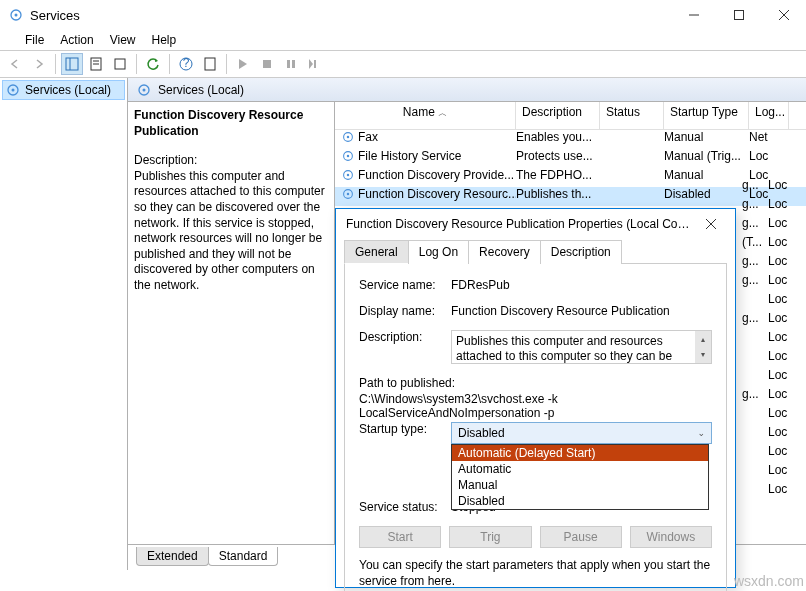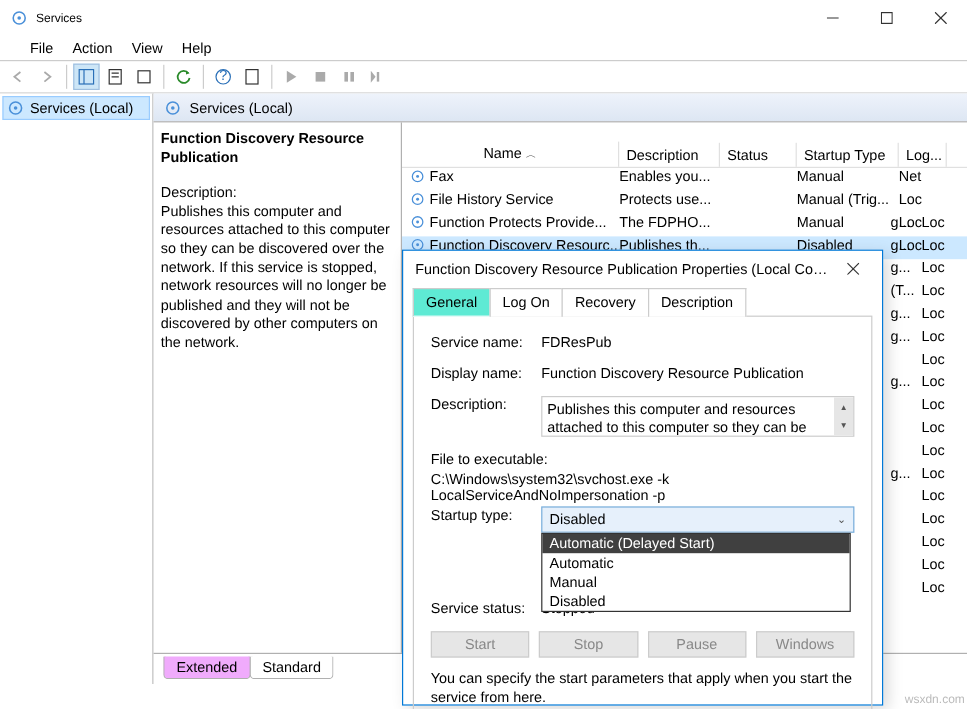--- a/index.html
+++ b/index.html
@@ -1,21 +1,21 @@
 <!DOCTYPE html>
 <html><head>
 <meta charset="utf-8">
 <style>
 * { box-sizing: border-box; margin: 0; padding: 0; font-family: "Segoe UI", Tahoma, sans-serif; font-size: 12px; }
 body { width: 806px; height: 591px; overflow: hidden; background: #fff; position: relative; }
 
 
 .titlebar { height: 30px; display: flex; align-items: center; padding: 0 0 0 8px; }
 .titlebar .gear { width: 16px; height: 16px; margin-right: 6px; color: #4a90d9; }
-.titlebar .title { flex: 1; font-size: 10px; }
+.titlebar .title { flex: 1; font-size: 13px; }
 .titlebar .winbtn { width: 45px; height: 30px; display: flex; align-items: center; justify-content: center; color: #555; }
 
 
 .menubar { height: 20px; display: flex; align-items: center; padding: 0 17px; }
 .menubar .item { padding: 2px 8px; }
 
 
 .toolbar { height: 28px; border-top: 1px solid #ccc; border-bottom: 1px solid #ccc; display: flex; align-items: center; padding: 0 4px; gap: 2px; background: #fff; }
 .toolbar .tbtn { width: 22px; height: 22px; display: flex; align-items: center; justify-content: center; border: 1px solid transparent; color: #333; }
 .toolbar .tbtn.disabled { color: #aaa; }
@@ -31,63 +31,63 @@
 .right { flex: 1; position: relative; background: #fff; }
 .rhead { height: 24px; background: linear-gradient(#eef3fb, #dde6f3); border-bottom: 1px solid #b0b0b0; display: flex; align-items: center; padding: 0 8px; gap: 6px; }
 .rhead .gear { width: 16px; height: 16px; color: #4a90d9; }
 
 .rbody { display: flex; height: 442px; }
 .detailpane { width: 207px; border-right: 1px solid #b0b0b0; padding: 6px; }
 .detailpane .svcname { font-weight: bold; line-height: 1.3; }
 .detailpane .desc { margin-top: 14px; line-height: 1.3; }
 
 .listpane { flex: 1; overflow: hidden; }
-.colhead { display: flex; height: 38px; border-bottom: 1px solid #e0e0e0; align-items: flex-end; }
+.colhead { display: flex; height: 28px; border-bottom: 1px solid #e0e0e0; }
 .colhead div { padding: 3px 6px; border-right: 1px solid #e0e0e0; font-size: 12px; white-space: nowrap; overflow: hidden; }
 .row { display: flex; height: 19px; align-items: flex-start; }
 .row .gear { width: 14px; height: 14px; margin: 0 3px 0 6px; color: #4a90d9; flex-shrink: 0; }
 .row .cell { padding: 0 6px 0 0; white-space: nowrap; overflow: hidden; text-overflow: ellipsis; }
 .row.sel { background: #cce8ff; }
 .c-name { width: 181px; display: flex; align-items: center; }
 .c-desc { width: 84px; }
 .c-status { width: 64px; }
 .c-stype { width: 85px; }
 .c-log { width: 40px; }
 
 .tabstrip { height: 22px; display: flex; align-items: flex-end; padding-left: 8px; border-top: 1px solid #b0b0b0; }
-.tabstrip .tab { padding: 2px 10px; border: 1px solid #b0b0b0; border-top: none; border-radius: 0 0 4px 4px; margin-right: -1px; background: #f0abfc; }
+.tabstrip .tab { padding: 2px 10px; border: 1px solid #b0b0b0; border-top: none; border-radius: 0 0 4px 4px; margin-right: -1px; background: #e5e5e5; }
 .tabstrip .tab.cur { background: #fff; }
 
 
 .dialog { position: absolute; left: 335px; top: 208px; width: 401px; height: 380px; background: #fff; border: 1px solid #0078d7; box-shadow: 4px 4px 12px rgba(0,0,0,.15); }
 .dlgtitle { height: 30px; display: flex; align-items: center; padding: 0 4px 0 10px; color: #000; }
 .dlgtitle .t { flex: 1; white-space: nowrap; overflow: hidden; text-overflow: ellipsis; }
 .dlgtitle .x { width: 40px; height: 28px; display: flex; align-items: center; justify-content: center; }
 .dlgtabs { display: flex; padding: 0 8px; }
 .dlgtabs .dtab { padding: 4px 10px; border: 1px solid #ccc; border-bottom: none; background: #fff; margin-right: -1px; position: relative; top: 1px; }
-.dlgtabs .dtab.cur { background: #5eead4; border-bottom: 1px solid #fff; }
+.dlgtabs .dtab.cur { background: #e5e5e5; border-bottom: 1px solid #fff; }
 .dlgbody { border: 1px solid #ccc; margin: 0 8px 8px 8px; padding: 14px 14px 8px 14px; }
 .frow { display: flex; margin-bottom: 12px; align-items: flex-start; }
 .frow .lbl { width: 92px; flex-shrink: 0; }
 .descbox { flex: 1; border: 1px solid #ccc; padding: 3px 4px; height: 34px; overflow: hidden; line-height: 1.25; position: relative; }
 .descbox .sbtn { position: absolute; right: 0; width: 16px; height: 17px; background: #e6e6e6; display: flex; align-items: center; justify-content: center; font-size: 8px; color: #555; }
 .combo { flex: 1; border: 1px solid #7aaedb; background: #e6f0fb; padding: 3px 6px; display: flex; align-items: center; justify-content: space-between; }
 .dropdown { position: absolute; left: 115px; top: 235px; width: 258px; border: 1px solid #333; background: #fff; z-index: 20; }
 .dropdown div { padding: 1px 6px; }
-.dropdown .sel { background: #404040; color: #fff; }
+.dropdown .sel { background: #c2410c; color: #fff; }
 .btnrow { display: flex; gap: 8px; margin: 4px 0 10px 0; }
 .btnrow button { flex: 1; height: 22px; background: #e6e6e6; border: 1px solid #ccc; color: #888; }
 
 
 .hidden-col { position: absolute; right: 0; top: 23px; width: 70px; }
 .hidden-col .hr { height: 19px; padding: 2px 6px; white-space: nowrap; overflow: hidden; }
 
 svg { display: block; }
 .chev { font-size: 9px; color: #555; }
-.watermark { position:absolute; right:2px; bottom:2px; font-size:10px; color:#bbb; }
+.watermark { position:absolute; right:2px; bottom:2px; font-size:14px; color:#bbb; }
 </style>
 </head>
 <body>
 
 <div class="titlebar">
   <span class="gear">
       <svg viewBox="0 0 16 16">
         <circle cx="8" cy="8" r="5" fill="none" stroke="currentColor" stroke-width="1.3"></circle>
         <circle cx="8" cy="8" r="1.5" fill="currentColor"></circle>
       </svg>
@@ -265,21 +265,21 @@
               <div class="c-log cell">Loc</div>
             </div>
             <div class="row">
               <div class="c-name cell">
                 <span class="gear">
                   <svg viewBox="0 0 16 16">
                     <circle cx="8" cy="8" r="5" fill="none" stroke="currentColor" stroke-width="1.2"></circle>
                     <circle cx="8" cy="8" r="1.4" fill="currentColor"></circle>
                   </svg>
                 </span>
-                <span>Function Protects Provide...</span>
+                <span>Function Discovery Provide...</span>
               </div>
               <div class="c-desc cell">The FDPHO...</div>
               <div class="c-status cell"></div>
               <div class="c-stype cell">Manual</div>
               <div class="c-log cell">Loc</div>
             </div>
             <div class="row sel">
               <div class="c-name cell">
                 <span class="gear">
                   <svg viewBox="0 0 16 16">
@@ -351,37 +351,37 @@
       <span>Function Discovery Resource Publication</span>
     </div>
     <div class="frow">
       <span class="lbl">Description:</span>
       <div class="descbox">
         <span>Publishes this computer and resources attached to this computer so they can be discovered over the</span>
         <div class="sbtn" style="top:0">▴</div>
         <div class="sbtn" style="bottom:0">▾</div>
       </div>
     </div>
-    <div style="margin-bottom:2px">File to executable:</div>
+    <div style="margin-bottom:2px">Path to published:</div>
     <div style="margin-bottom:2px">C:\Windows\system32\svchost.exe -k LocalServiceAndNoImpersonation -p</div>
     <div class="frow" style="position:relative">
       <span class="lbl">Startup type:</span>
       <div class="combo">
         <span>Disabled</span>
         <span class="chev">⌄</span>
       </div>
     </div>
     <div style="height:44px"></div>
     <div class="frow">
       <span class="lbl">Service status:</span>
       <span>Stopped</span>
     </div>
     <div class="btnrow">
       <button>Start</button>
-      <button>Stop</button>
+      <button>Trig</button>
       <button>Pause</button>
       <button>Windows</button>
     </div>
     <div style="line-height:1.3">You can specify the start parameters that apply when you start the service from here.</div>
   </div>
 
   <div class="dropdown">
     <div class="sel">Automatic (Delayed Start)</div>
     <div>Automatic</div>
     <div>Manual</div>

